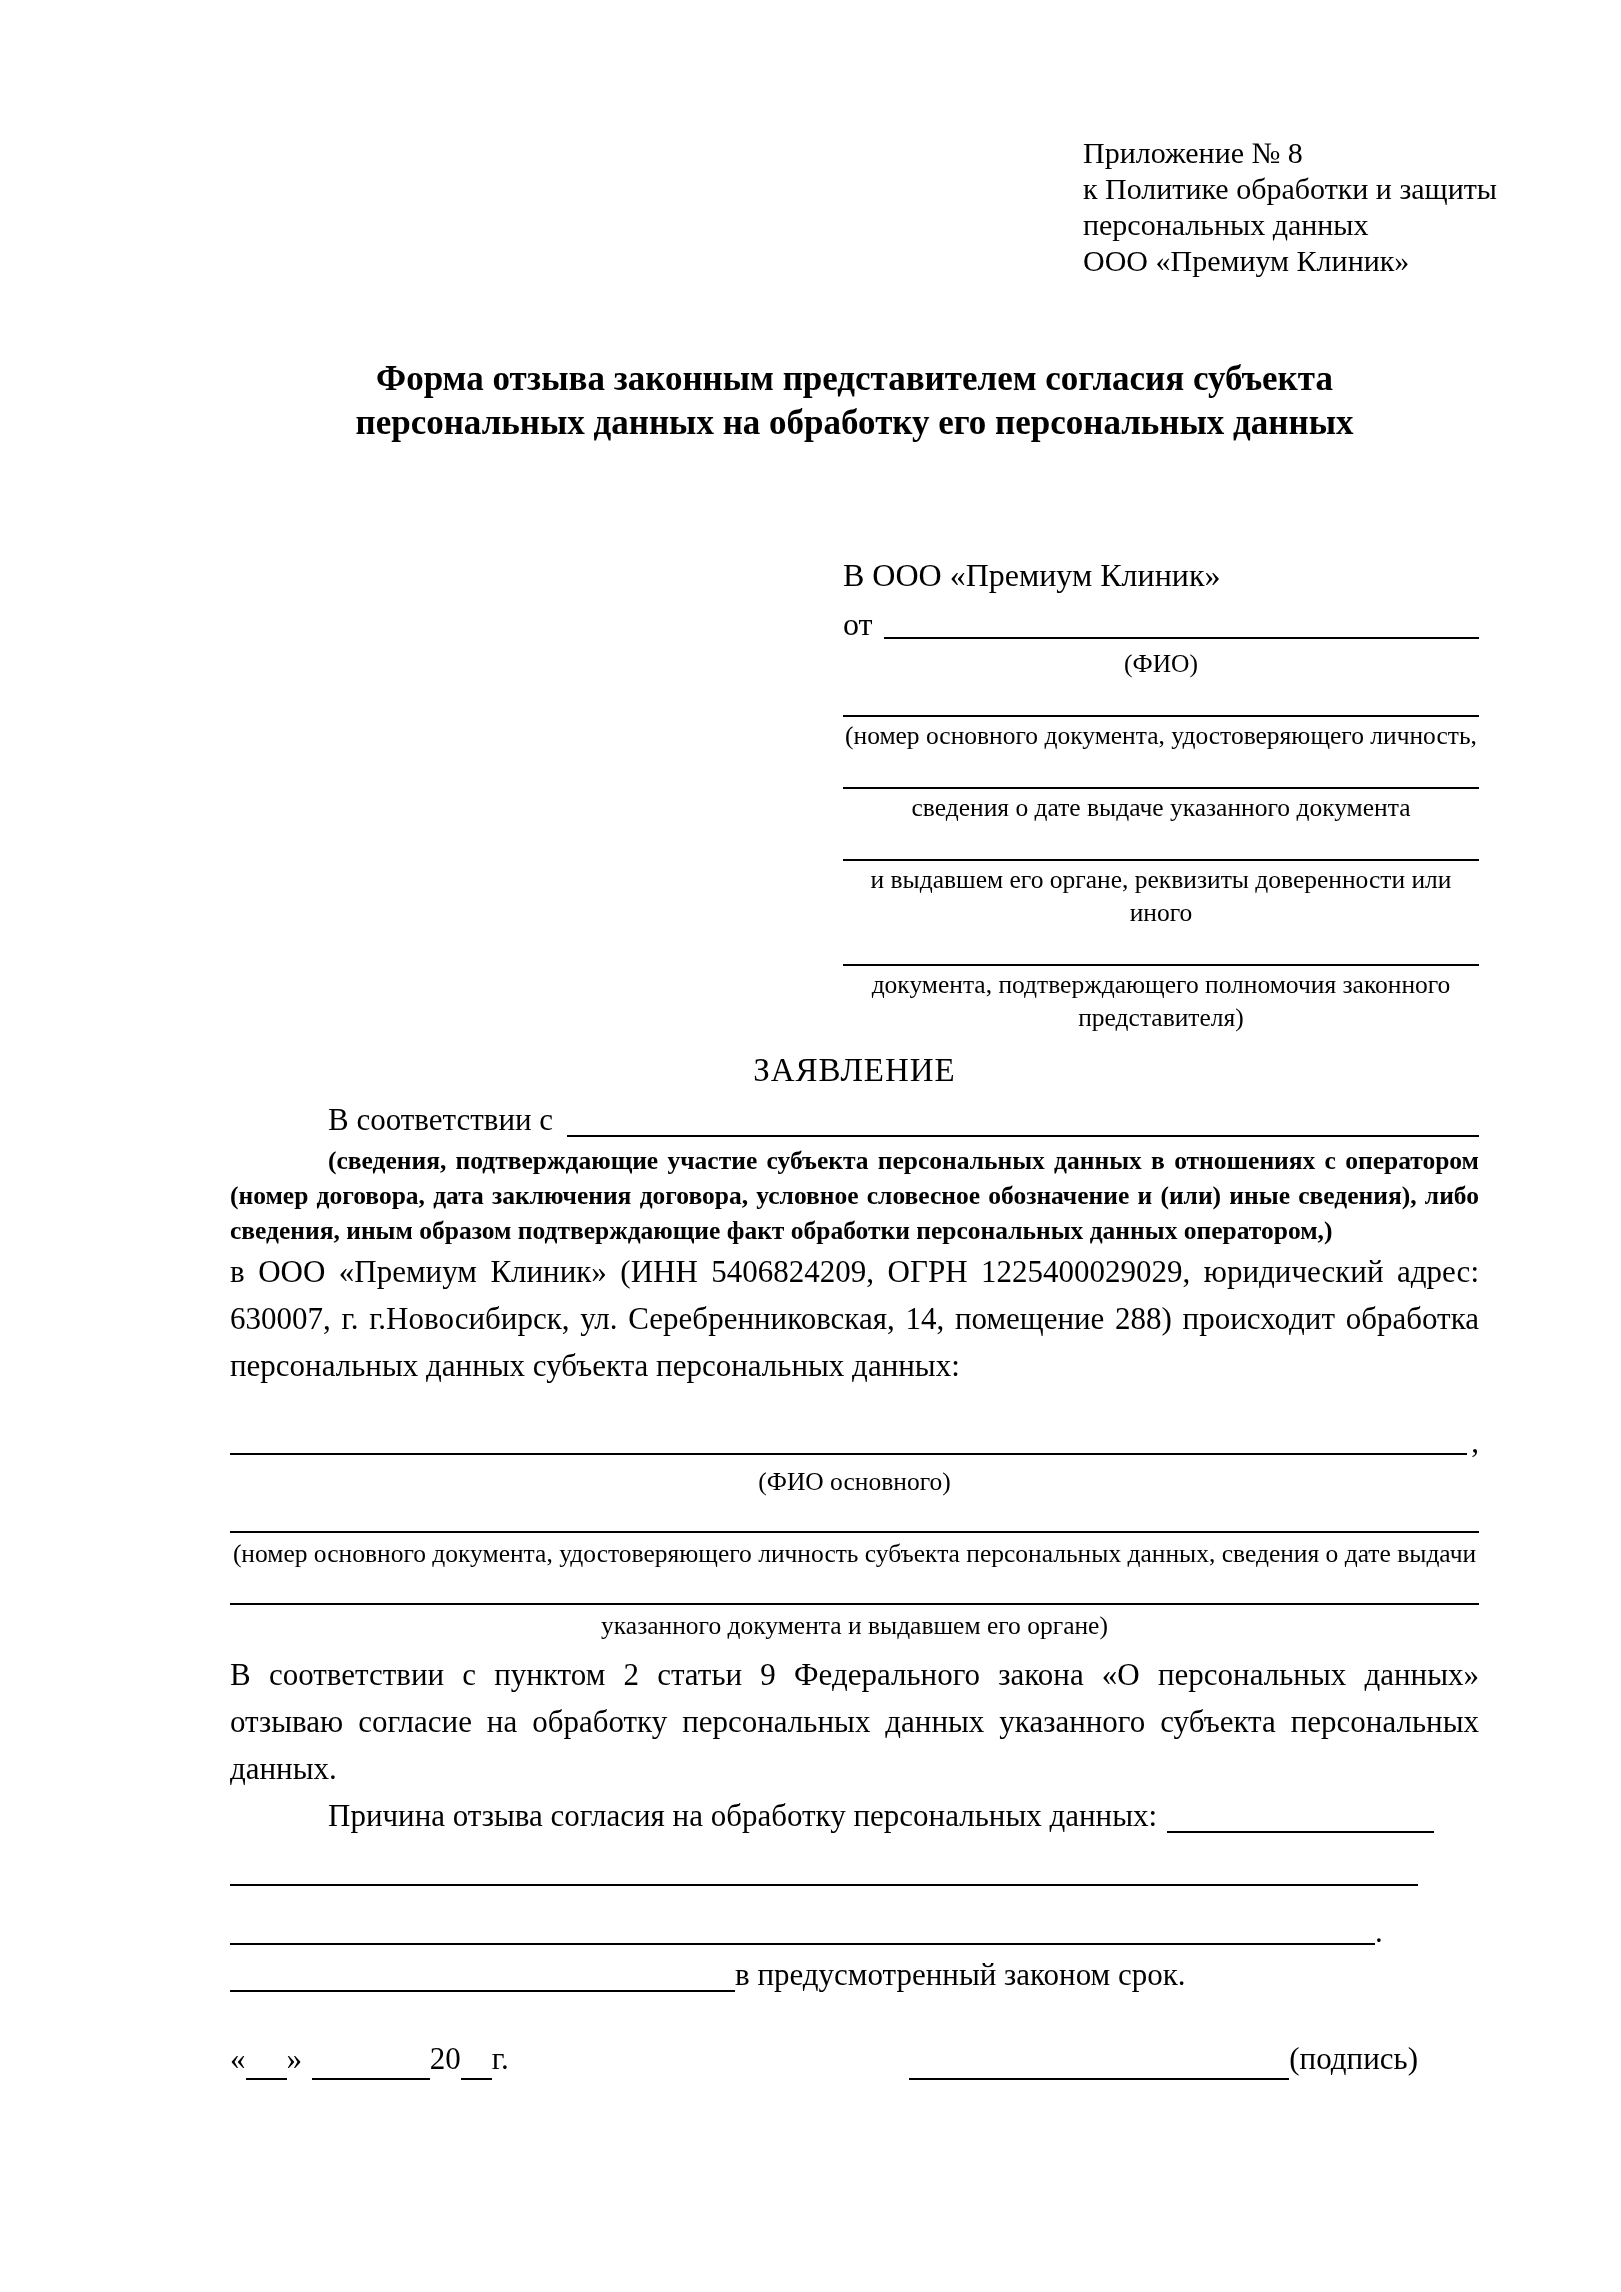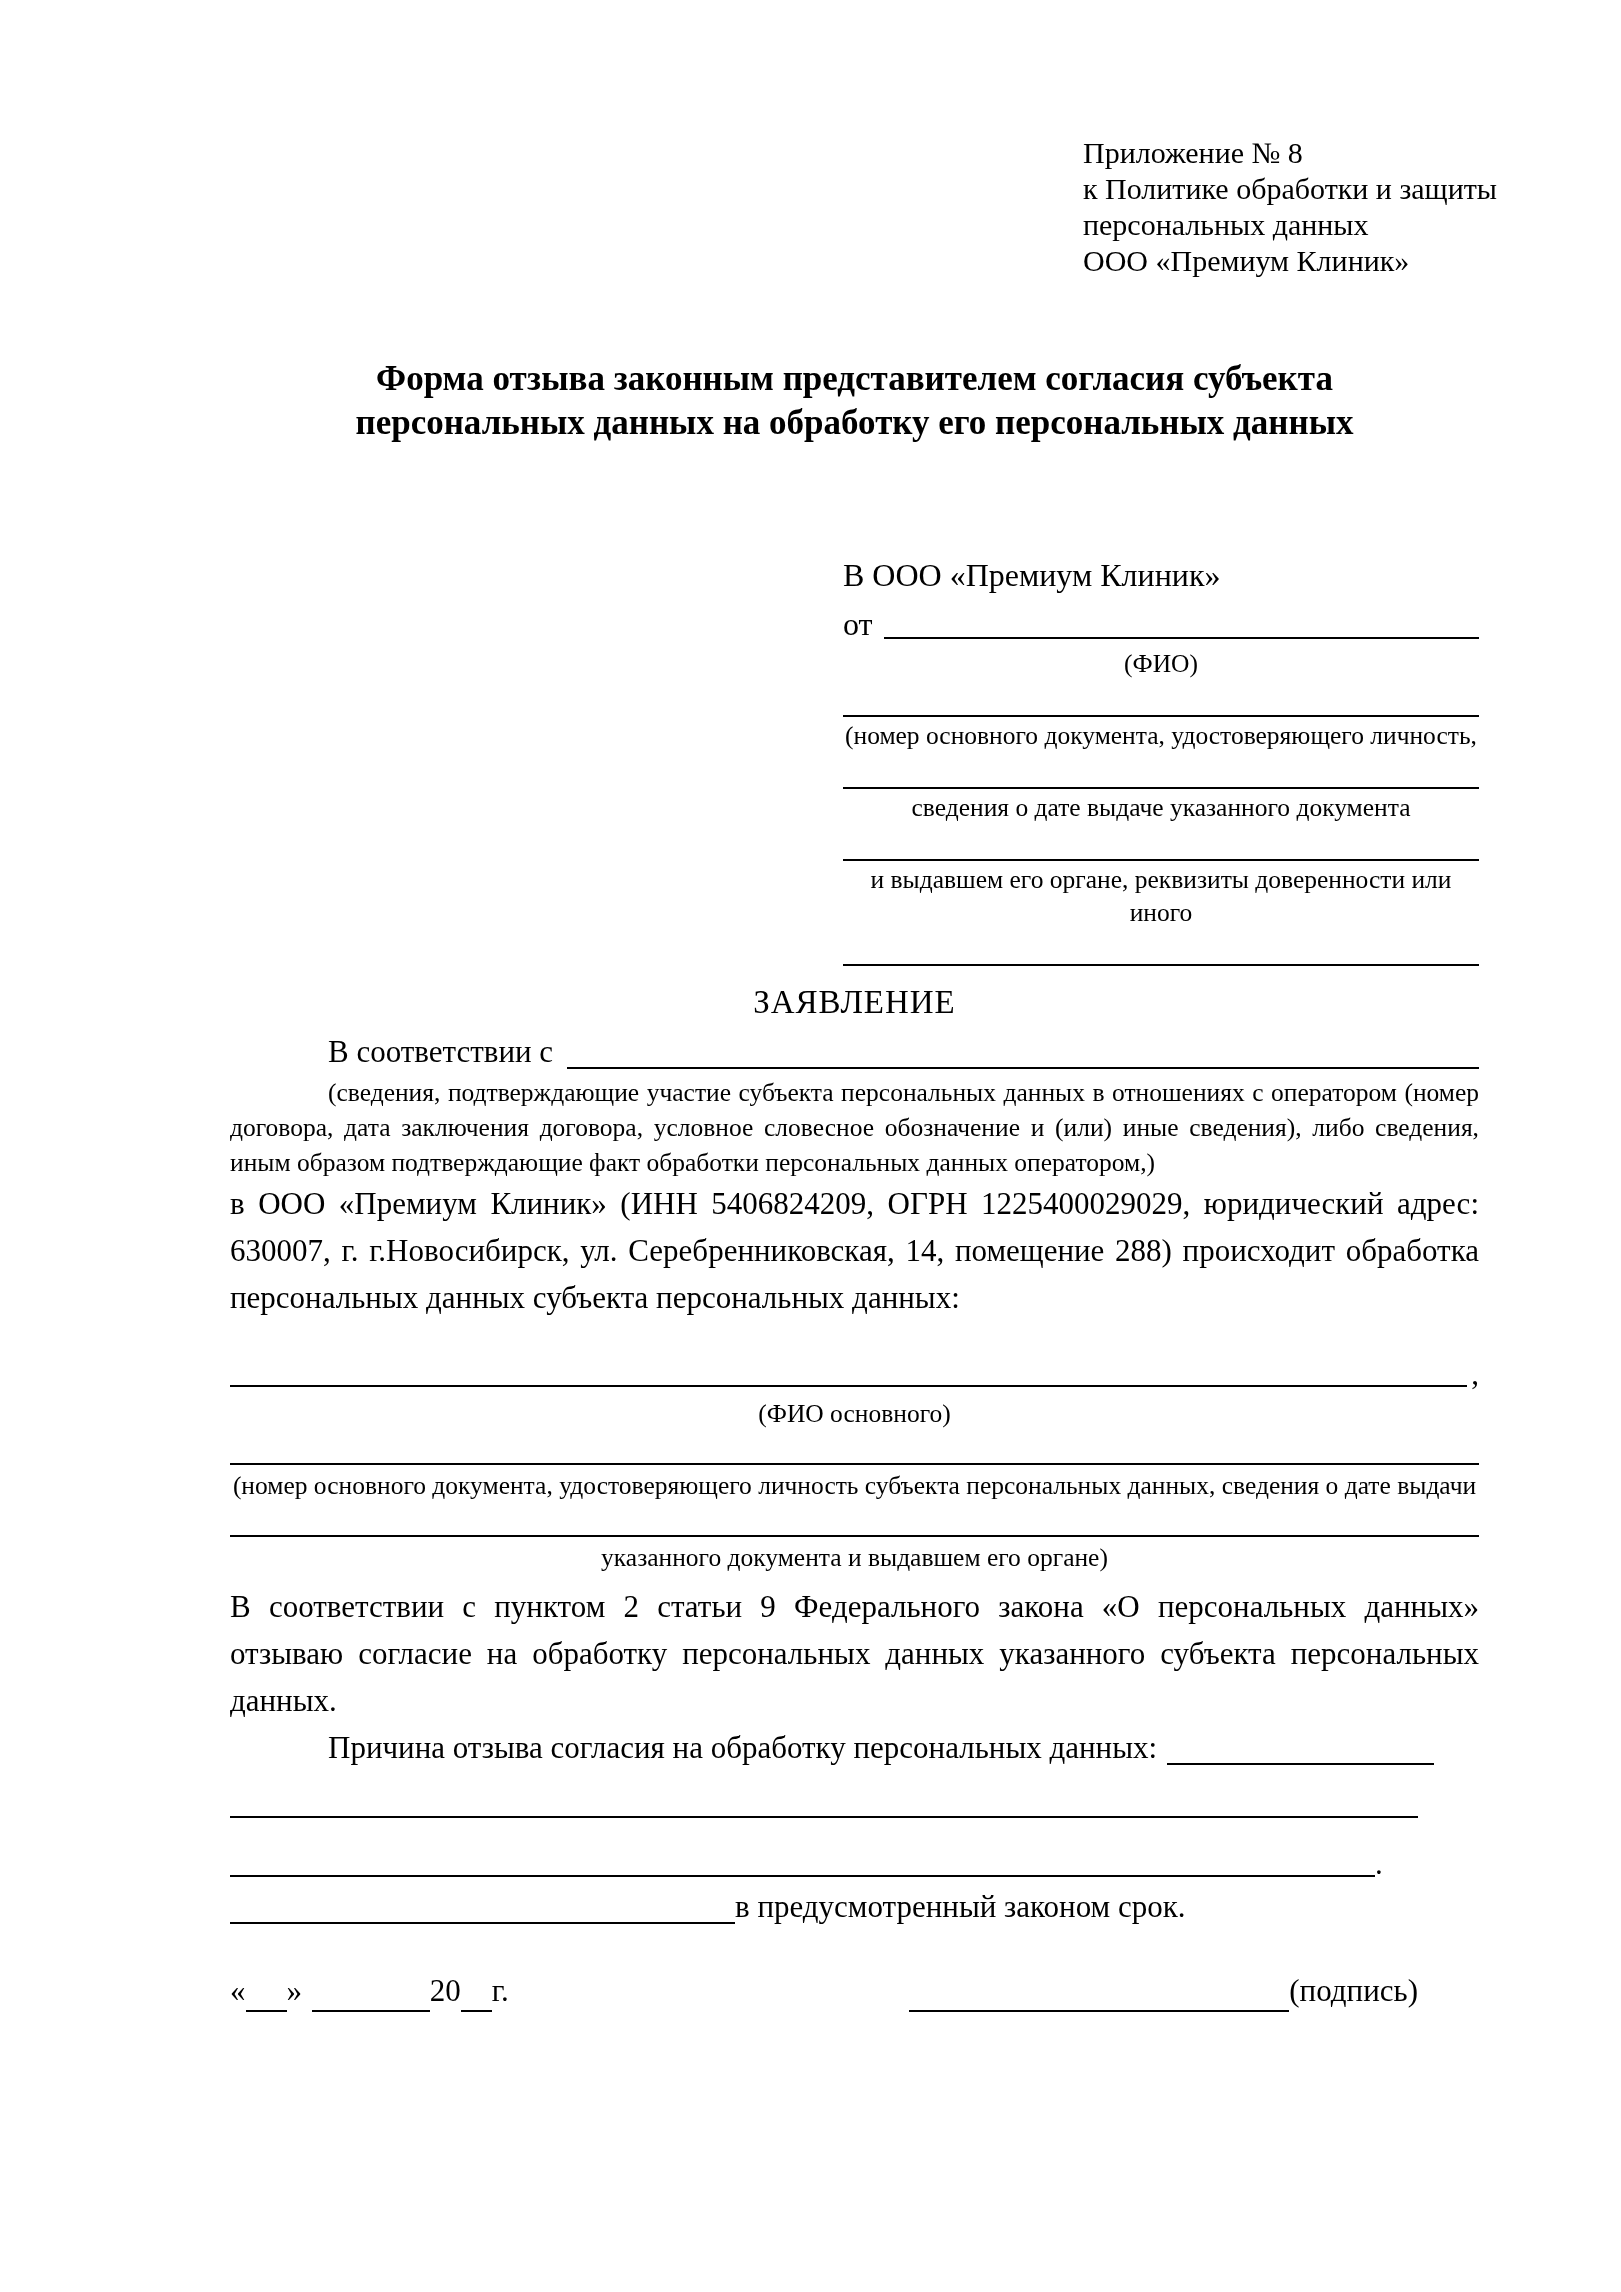--- a/index.html
+++ b/index.html
@@ -30,21 +30,21 @@
   .addressee .blank-line { display:block; height:0; margin-top:35px; }
   .addressee .cap + .blank-line { margin-top:35px; }
 
   .blank-line { display:block; height:0; border-bottom:2.9px solid #000; }
 
   .statement-heading { margin-top:15.7px; text-align:center; font-size:33px; line-height:43px; letter-spacing:1px; }
 
   .accordance-row { margin-top:3.9px; font-size:31px; line-height:47px; }
   .accordance-row .lead { padding-left:98px; margin-right:13.7px; white-space:nowrap; }
 
-  .cap-paragraph { font-size:25.5px; line-height:35px; text-align:justify; text-indent:98px; }
+  .cap-paragraph { font-size:25.5px; line-height:35px; text-align:justify; text-indent:98px;font-weight:bold; }
 
   .body-paragraph { font-size:31px; line-height:47px; text-align:justify; }
   .indent { text-indent:98px; }
   .force-last { text-align-last:justify; }
 
   .statement-line { margin-top:33px; }
   .line-row { font-size:31px; line-height:39px; margin-top:33px; }
   .line-row .tail { margin-left:3.9px; }
   .cap.under { margin-top:3.9px; }
 
@@ -97,20 +97,21 @@
     <div class="blank-line"></div>
     <div class="cap">(номер основного документа, удостоверяющего личность,</div>
 
     <div class="blank-line"></div>
     <div class="cap">сведения о дате выдаче указанного документа</div>
 
     <div class="blank-line"></div>
     <div class="cap">и выдавшем его органе, реквизиты доверенности или иного</div>
 
     <div class="blank-line"></div>
+    <div class="cap">документа, подтверждающего полномочия законного представителя)</div>
   </div>
 
   <div class="statement-heading">ЗАЯВЛЕНИЕ</div>
 
   <div class="row accordance-row">
     <span class="lead">В соответствии с</span>
     <span class="fill grow"></span>
   </div>
   <p class="cap-paragraph">(сведения, подтверждающие участие субъекта персональных данных в отношениях с оператором (номер договора, дата заключения договора, условное словесное обозначение и (или) иные сведения), либо сведения, иным образом подтверждающие факт обработки персональных данных оператором,)</p>
 

